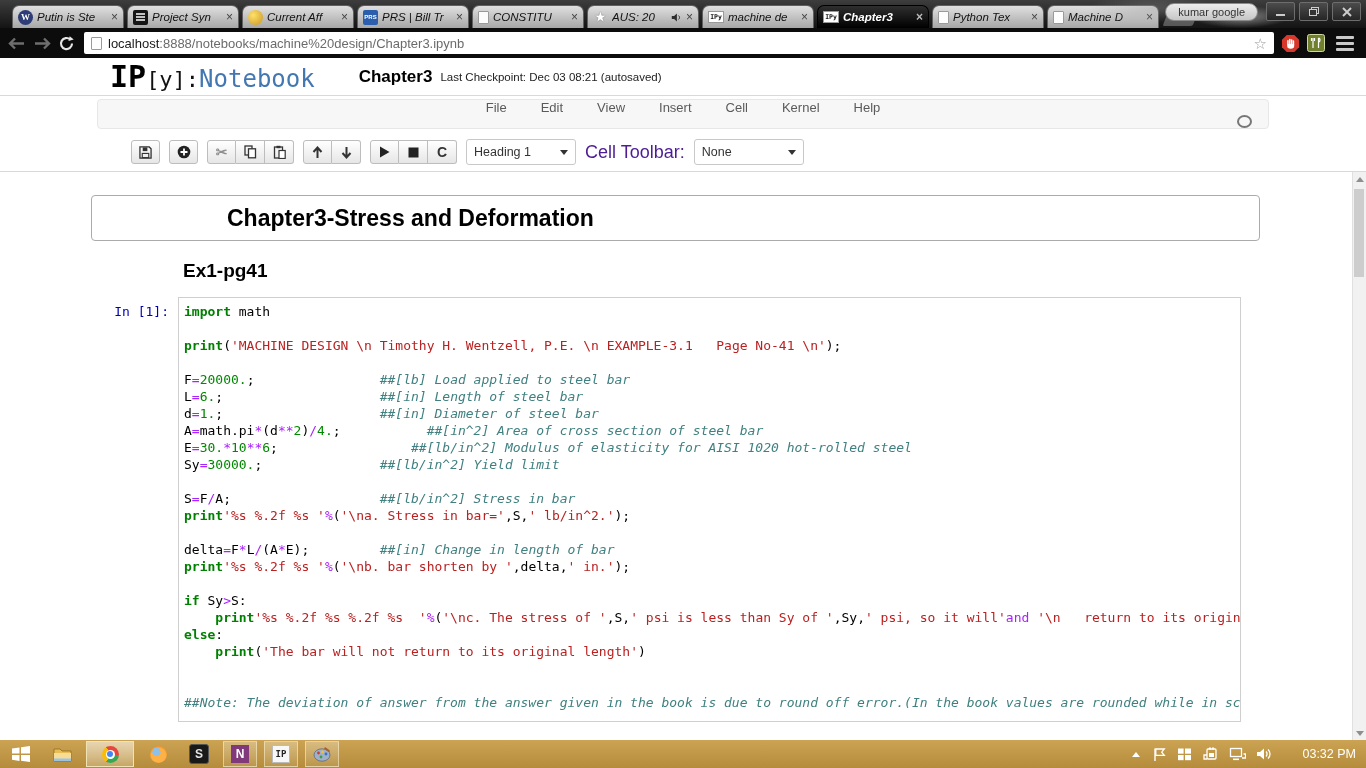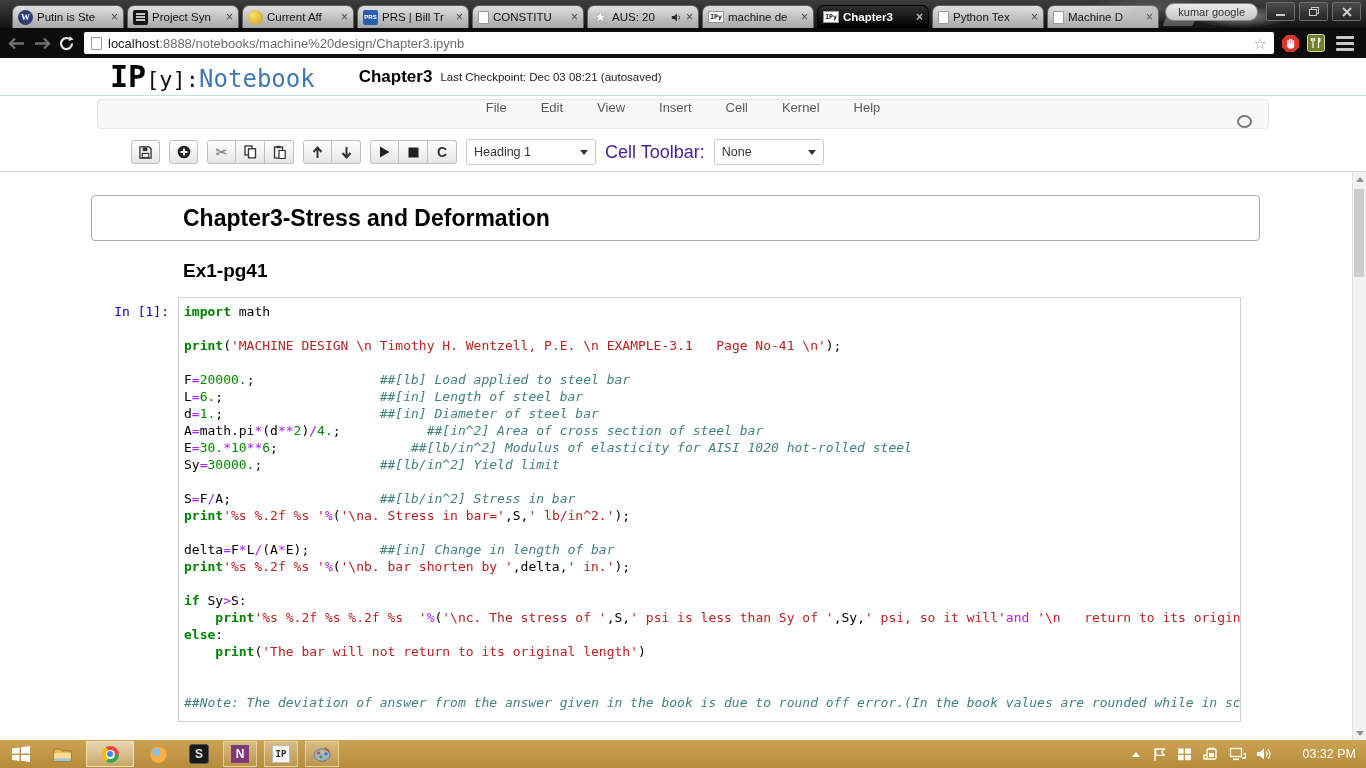--- a/index.html
+++ b/index.html
@@ -10,21 +10,21 @@
   .tabstrip{position:absolute;top:0;left:0;right:0;height:28px;
     background:linear-gradient(#3d3d3d,#141414);display:flex;align-items:flex-end;padding-left:12px;z-index:30;}
   .theme-art{position:absolute;right:0;top:0;width:330px;height:28px;pointer-events:none;
     background:radial-gradient(70px 16px at 62% 60%,rgba(215,215,215,.55),rgba(215,215,215,0) 70%),
                radial-gradient(90px 20px at 35% 30%,rgba(150,150,150,.35),transparent 70%);}
   .tabs{display:flex;align-items:flex-end;}
   .tab{width:100px;height:22px;flex:none;display:flex;align-items:center;gap:4px;padding:0 5px;
     background:linear-gradient(#e0e0e0,#a6a6a6);border:1px solid #5f5f5f;border-bottom:none;
     border-radius:7px 7px 0 0;margin-right:3px;font-size:11.5px;color:#111;overflow:hidden;}
   .tab.active{background:linear-gradient(#2f2f2f,#000);color:#fff;border-color:#000;font-weight:bold;}
-  .tab-label{flex:1;white-space:nowrap;overflow:hidden;}
+  .tab-label{flex:1;white-space:nowrap;overflow:hidden;font-style:italic;}
   .tab-close{flex:none;font-size:12px;color:#444;line-height:1;}
   .tab.active .tab-close{color:#bbb;}
   .tab-audio{flex:none;display:flex;}
   .newtab{width:30px;height:17px;background:rgba(255,255,255,.28);transform:skewX(-22deg);
     margin:0 0 2px 4px;border-radius:2px;}
   .fav{width:15px;height:15px;flex:none;display:flex;align-items:center;justify-content:center;
     font-weight:bold;box-sizing:border-box;}
   .fav-wikipedia{background:#2e3d77;color:#fff;border-radius:50%;font-size:9px;font-family:"Liberation Serif",serif;}
   .fav-darkdoc{background:#151515;border-radius:2px;flex-direction:column;gap:1.5px;}
   .fav-darkdoc i{display:block;width:9px;height:1.5px;background:#c2c2c2;}
@@ -78,30 +78,30 @@
     display:flex;align-items:center;justify-content:center;font-size:13px;color:#333;padding:0 3px;box-sizing:border-box;}
   .btn-group .tb-btn + .tb-btn{border-left:none;}
   .btn-group .tb-btn:first-child{border-radius:3px 0 0 3px;}
   .btn-group .tb-btn:last-child{border-radius:0 3px 3px 0;}
   .btn-group .tb-btn:only-child{border-radius:3px;}
   .tb-glyph{font-weight:bold;font-size:14px;line-height:1;}
   .tb-select{height:26px;background:#fff;border:1px solid #c9c9c9;border-radius:3px;display:flex;
     align-items:center;font-size:12.5px;color:#333;padding:0 7px;box-sizing:border-box;}
   .tb-select .caret{margin-left:auto;width:0;height:0;border-left:4px solid transparent;
     border-right:4px solid transparent;border-top:5px solid #333;}
-  .sel-heading{width:130px;gap:16px;}
+  .sel-heading{width:110px;gap:16px;}
   .sel-ctb{width:110px;}
   .ctb-label{font-size:18px;color:#4c1d95;}
 
   .divider{position:absolute;top:171px;left:0;right:0;border-top:1px solid #d9d9d9;z-index:5;}
 
   
   .content{position:absolute;top:172px;left:0;width:1352px;height:568px;background:#fff;overflow:hidden;}
   .heading-cell{margin:23px 92px 0 91px;height:46px;border:1px solid #ababab;border-radius:4px;
-    display:flex;align-items:center;box-sizing:border-box;}
+    display:flex;align-items:center;box-sizing:border-box;padding-left:44px;}
   .heading-cell h1{margin:0 0 0 91px;font-size:23px;font-weight:bold;color:#000;}
   .h2cell{margin:19px 0 0 183px;font-size:19px;font-weight:bold;color:#000;}
   .codecell{display:flex;margin:15px 111px 0 91px;}
   .prompt{width:87px;flex:none;text-align:right;padding:7px 9px 0 0;box-sizing:border-box;
     font:13px "DejaVu Sans Mono",monospace;color:#0000b8;}
   .input{flex:1;height:425px;border:1px solid #cfcfcf;background:#fff;box-sizing:border-box;
     padding:5px 0 5px 5px;overflow:hidden;}
   .cm-line{font:13px/17px "DejaVu Sans Mono",monospace;white-space:pre;}
   .cm-k{color:#008000;font-weight:bold;}
   .cm-o{color:#a22fe0;color:#AA22FF;}

